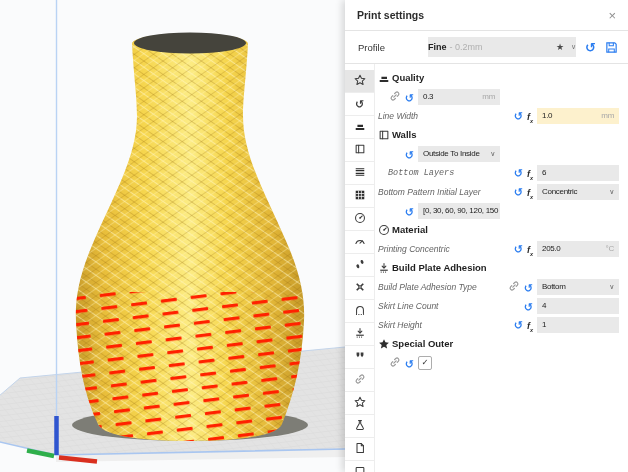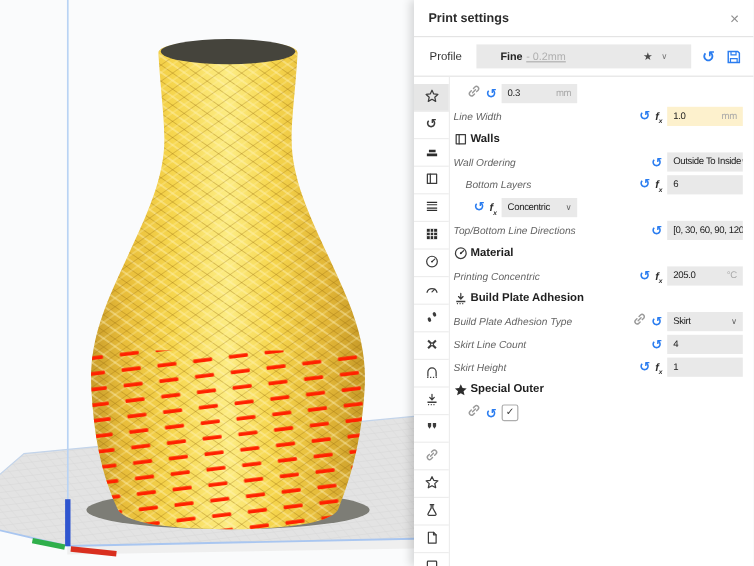--- a/index.html
+++ b/index.html
@@ -8,43 +8,43 @@
   .viewport{position:absolute;inset:0;}
   .scene{position:absolute;left:0;top:0;}
 
   
   .panel{position:absolute;top:0;right:0;width:283px;height:472px;background:#ffffff;
          box-shadow:-3px 0 7px rgba(0,0,0,.14);display:flex;flex-direction:column;}
   .panel-header{height:30px;border-bottom:1px solid #e4e4e4;display:flex;align-items:center;padding:0 12px;flex:none;}
   .panel-title{flex:1;font-size:10.5px;font-weight:bold;color:#2b2b2b;}
   .close-btn{color:#8f8f8f;font-size:13px;line-height:1;cursor:default;}
   .profile-row{height:32px;display:flex;align-items:center;padding:0 10px 0 13px;border-bottom:1px solid #e4e4e4;flex:none;}
-  .profile-label{width:39px;font-size:9.5px;color:#333;}
-  .profile-select{flex:1;height:20px;background:#e9e9e9;display:flex;align-items:center;padding:0 20px;font-size:9px;color:#222;}
+  .profile-label{width:58px;font-size:9.5px;color:#333;}
+  .profile-select{flex:1;height:20px;background:#e9e9e9;display:flex;align-items:center;padding:0 0;font-size:9px;color:#222;margin-left:12px;}
   .profile-value{font-weight:bold;}
-  .profile-suffix{color:#b0b0b0;margin-left:3px;text-decoration:underline;}
+  .profile-suffix{color:#b0b0b0;margin-left:3px;}
   .profile-star{margin-left:auto;font-size:9px;color:#4a4a4a;}
   .profile-chev{margin-left:7px;font-size:7px;color:#777;}
   .hbtn{margin-left:9px;flex:none;display:flex;align-items:center;}
   .reset-glyph{color:var(--accent);font-size:13px;font-weight:bold;line-height:1;}
 
   .panel-body{flex:1;display:flex;min-height:0;}
   .cats{width:29px;border-right:1px solid #ededed;padding-top:6px;flex:none;}
   .cat{height:22px;border-bottom:1px solid #ededed;display:flex;align-items:center;justify-content:center;
        color:#3c3c3c;font-size:11px;line-height:1;}
   .cat.sel{background:#e6e6e6;}
   .settings{flex:1;padding:4px 9px 0 3px;min-width:0;}
   .srow{height:19px;display:flex;align-items:center;}
   .lbl{flex:1;font-size:8.5px;font-style:italic;color:#646464;white-space:nowrap;overflow:hidden;min-width:0;}
-  .srow.child .lbl{padding-left:10px;}
+  .srow.child .lbl{padding-left:10px;font-family:Liberation Mono, monospace;}
   .rowicons{width:36px;flex:none;display:flex;align-items:center;justify-content:flex-end;gap:4px;margin-right:4px;}
   .ic-reset{color:var(--accent);font-size:11px;font-weight:bold;line-height:1;}
   .ic-fx{font-size:9px;font-style:italic;font-weight:bold;color:#2c2c2c;line-height:1;}
   .ic-fx sub{font-size:5.5px;}
-  .ctrl{width:63px;flex:none;display:flex;align-items:center;}
+  .ctrl{width:82px;flex:none;display:flex;align-items:center;}
   .field{width:100%;height:16px;background:#e9e9e9;display:flex;align-items:center;padding:0 5px;
          font-size:8px;letter-spacing:-0.3px;color:#222;white-space:nowrap;overflow:hidden;}
   .field.hl{background:var(--hl);}
   .unit{margin-left:auto;color:#a8a8a8;padding-left:3px;text-align:right;}
   .chev{margin-left:auto;color:#666;font-size:7px;}
   .checkbox{width:12px;height:12px;background:#fff;border:1px solid #adadad;border-radius:2px;
             display:flex;align-items:center;justify-content:center;font-size:8.5px;color:#3a3a3a;line-height:1;}
   .hdr-ic{width:14px;flex:none;display:flex;align-items:center;color:#2d2d2d;}
   .hdr-title{font-size:9.5px;font-weight:bold;color:#1f1f1f;white-space:nowrap;}
 </style>
@@ -236,20 +236,28 @@
         </div>
         <div class="cat">
           <span><svg width="12" height="12" viewBox="0 0 14 14">
               <rect x="2.5" y="3" width="9" height="6.5" rx="0.8" fill="none" stroke="#3c3c3c" stroke-width="1.2" stroke-linecap="round" stroke-linejoin="round"></rect>
               <path d="M5.5 11.8h3M7 9.5v2.3" fill="none" stroke="#3c3c3c" stroke-width="1.2" stroke-linecap="round" stroke-linejoin="round"></path>
             </svg></span>
         </div>
       </div>
     <div class="settings" id="settings">
         <div class="srow">
+          <span class="hdr-ic">
+            <svg width="12" height="12" viewBox="0 0 14 14">
+              <path d="M2 10.5h10M4 6.8h6.5" stroke="#2d2d2d" stroke-width="2.6"></path>
+            </svg>
+          </span>
+          <span class="hdr-title">Quality</span>
+        </div>
+        <div class="srow">
           <span class="rowicons">
             <span><svg width="12" height="12" viewBox="0 0 14 14">
                 <path d="M5.6 8.4l2.8-2.8M4.4 6.6L3 8a2.2 2.2 0 0 0 3.1 3.1l1.4-1.4M9.6 7.4L11 6A2.2 2.2 0 0 0 7.9 2.9L6.5 4.3" fill="none" stroke="#9a9a9a" stroke-width="1.4" stroke-linecap="round"></path>
               </svg></span>
             <span><span class="ic-reset">↺</span></span>
           </span>
           <span class="ctrl">
             <span class="field">
               <span>0.3</span>
               <span class="unit">mm</span>
@@ -272,21 +280,20 @@
         <div class="srow">
           <span class="hdr-ic">
             <svg width="12" height="12" viewBox="0 0 14 14">
               <rect x="2.5" y="2.5" width="9" height="9" fill="none" stroke="#3c3c3c" stroke-width="1.2" stroke-linecap="round" stroke-linejoin="round"></rect>
               <path d="M5.4 2.5v9" fill="none" stroke="#3c3c3c" stroke-width="1.2" stroke-linecap="round" stroke-linejoin="round"></path>
             </svg>
           </span>
           <span class="hdr-title">Walls</span>
         </div>
         <div class="srow">
-          <span class="lbl">Wall Ordering</span>
           <span class="rowicons">
             <span><span class="ic-reset">↺</span></span>
           </span>
           <span class="ctrl">
             <span class="field">
               <span>Outside To Inside</span>
               <span class="chev">∨</span>
             </span>
           </span>
         </div>
@@ -296,33 +303,33 @@
             <span><span class="ic-reset">↺</span></span>
             <span><span class="ic-fx">f<sub>x</sub></span></span>
           </span>
           <span class="ctrl">
             <span class="field">
               <span>6</span>
             </span>
           </span>
         </div>
         <div class="srow">
+          <span class="lbl">Bottom Pattern Initial Layer</span>
           <span class="rowicons">
             <span><span class="ic-reset">↺</span></span>
             <span><span class="ic-fx">f<sub>x</sub></span></span>
           </span>
           <span class="ctrl">
             <span class="field">
               <span>Concentric</span>
               <span class="chev">∨</span>
             </span>
           </span>
         </div>
         <div class="srow">
-          <span class="lbl">Top/Bottom Line Directions</span>
           <span class="rowicons">
             <span><span class="ic-reset">↺</span></span>
           </span>
           <span class="ctrl">
             <span class="field">
               <span>[0, 30, 60, 90, 120, 150 ]</span>
             </span>
           </span>
         </div>
         <div class="srow">
@@ -361,21 +368,21 @@
         <div class="srow">
           <span class="lbl">Build Plate Adhesion Type</span>
           <span class="rowicons">
             <span><svg width="12" height="12" viewBox="0 0 14 14">
                 <path d="M5.6 8.4l2.8-2.8M4.4 6.6L3 8a2.2 2.2 0 0 0 3.1 3.1l1.4-1.4M9.6 7.4L11 6A2.2 2.2 0 0 0 7.9 2.9L6.5 4.3" fill="none" stroke="#9a9a9a" stroke-width="1.4" stroke-linecap="round"></path>
               </svg></span>
             <span><span class="ic-reset">↺</span></span>
           </span>
           <span class="ctrl">
             <span class="field">
-              <span>Skirt</span>
+              <span>Bottom</span>
               <span class="chev">∨</span>
             </span>
           </span>
         </div>
         <div class="srow">
           <span class="lbl">Skirt Line Count</span>
           <span class="rowicons">
             <span><span class="ic-reset">↺</span></span>
           </span>
           <span class="ctrl">

